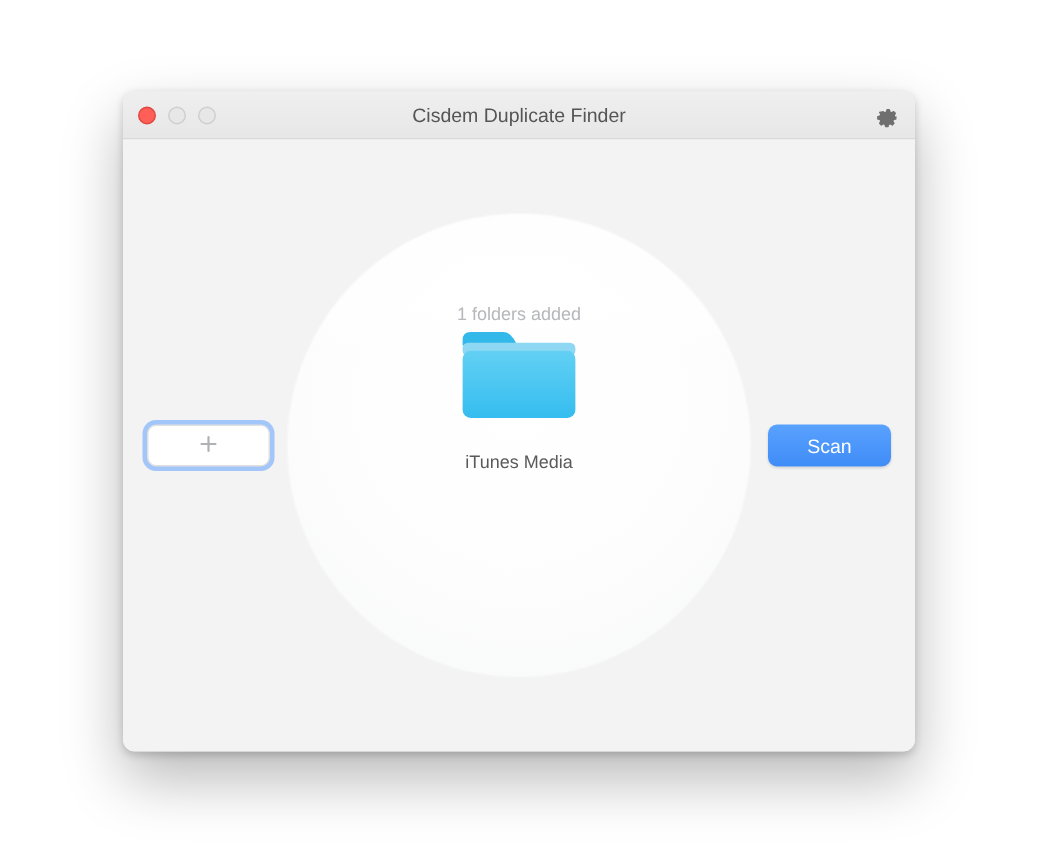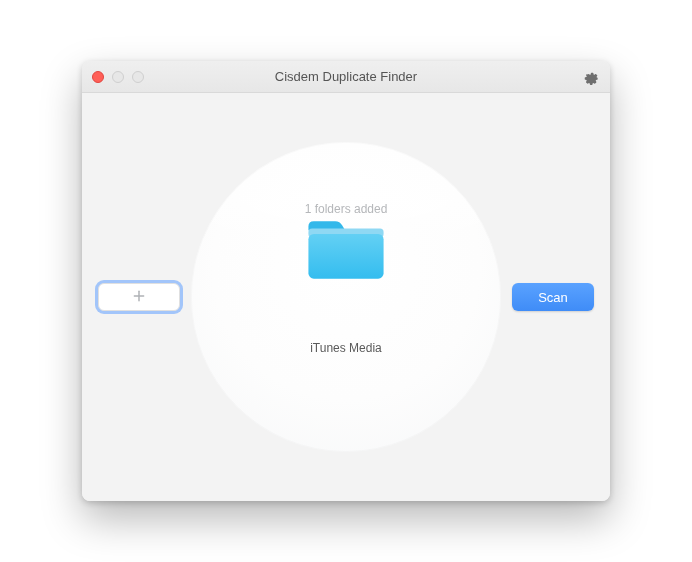--- a/index.html
+++ b/index.html
@@ -83,21 +83,21 @@
     padding-top: 60px;
   }
   .status {
     font-size: 12px;
     color: #b5b7ba;
   }
   .folder-item {
     display: flex; flex-direction: column; align-items: center; gap: 14px;
   }
   .folder-icon { width: 86px; height: 68px; }
-  .folder-label { font-size: 12px; color: #5a5a5a; margin-top: 40px; }
+  .folder-label { font-size: 12px; color: #5a5a5a; }
 
   .add-btn {
     position: absolute;
     left: 16px; top: 50%;
     transform: translateY(-50%);
     width: 82px; height: 28px;
     border-radius: 6px;
     background: #ffffff;
     border: 1px solid #e0e0e0;
     box-shadow: 0 0 0 3px rgba(94, 158, 255, 0.55);

